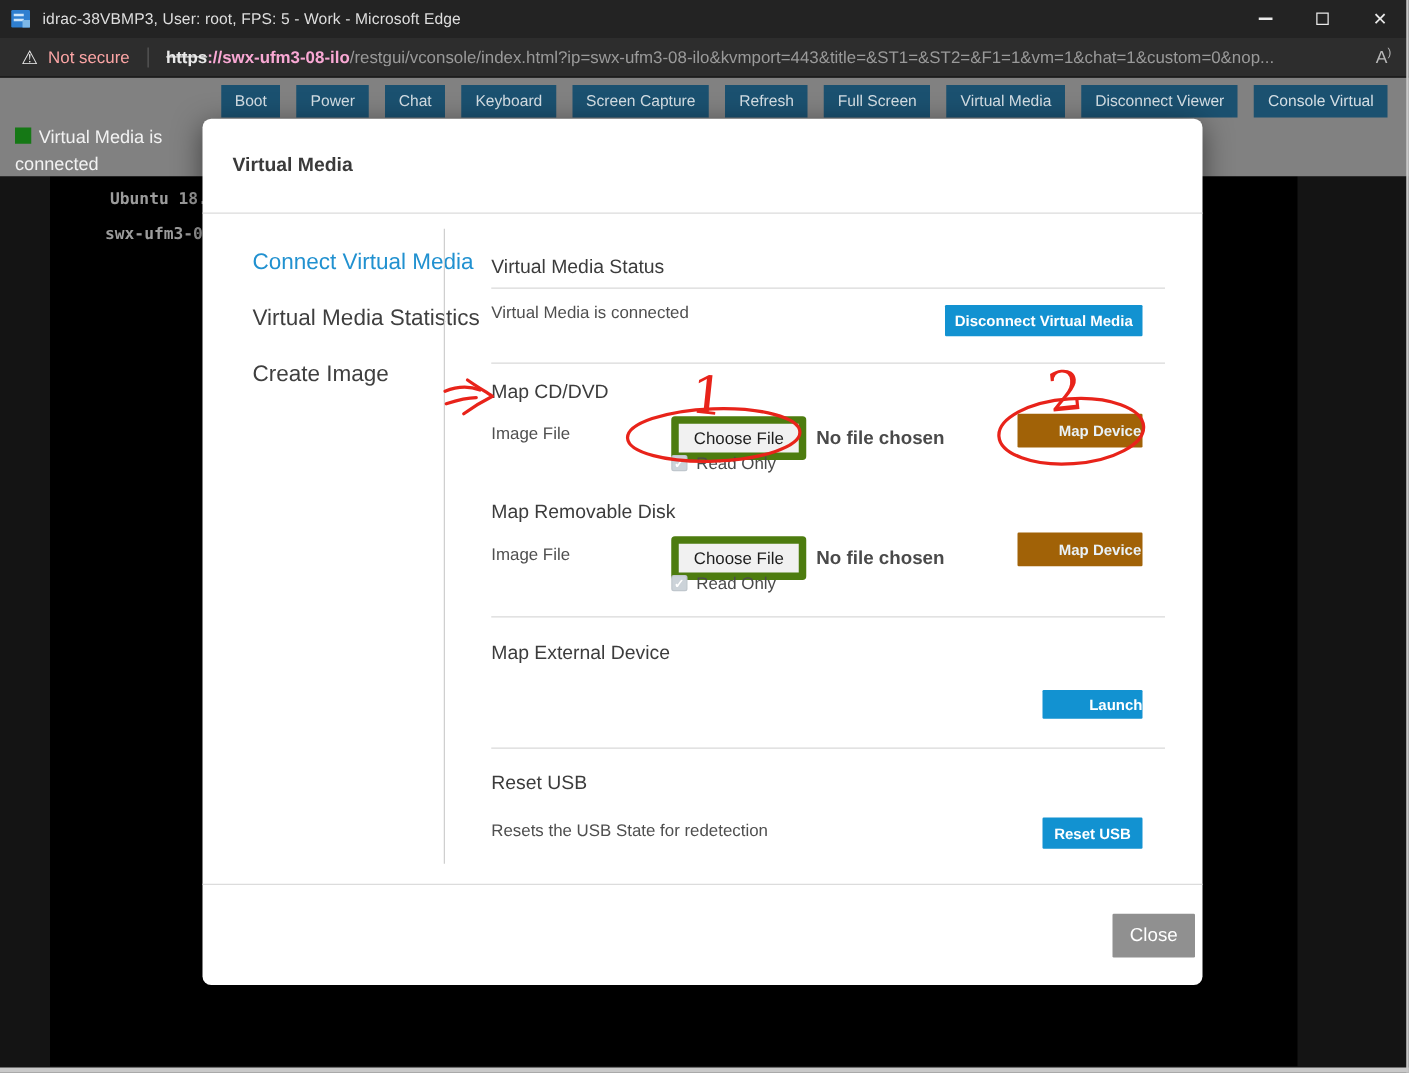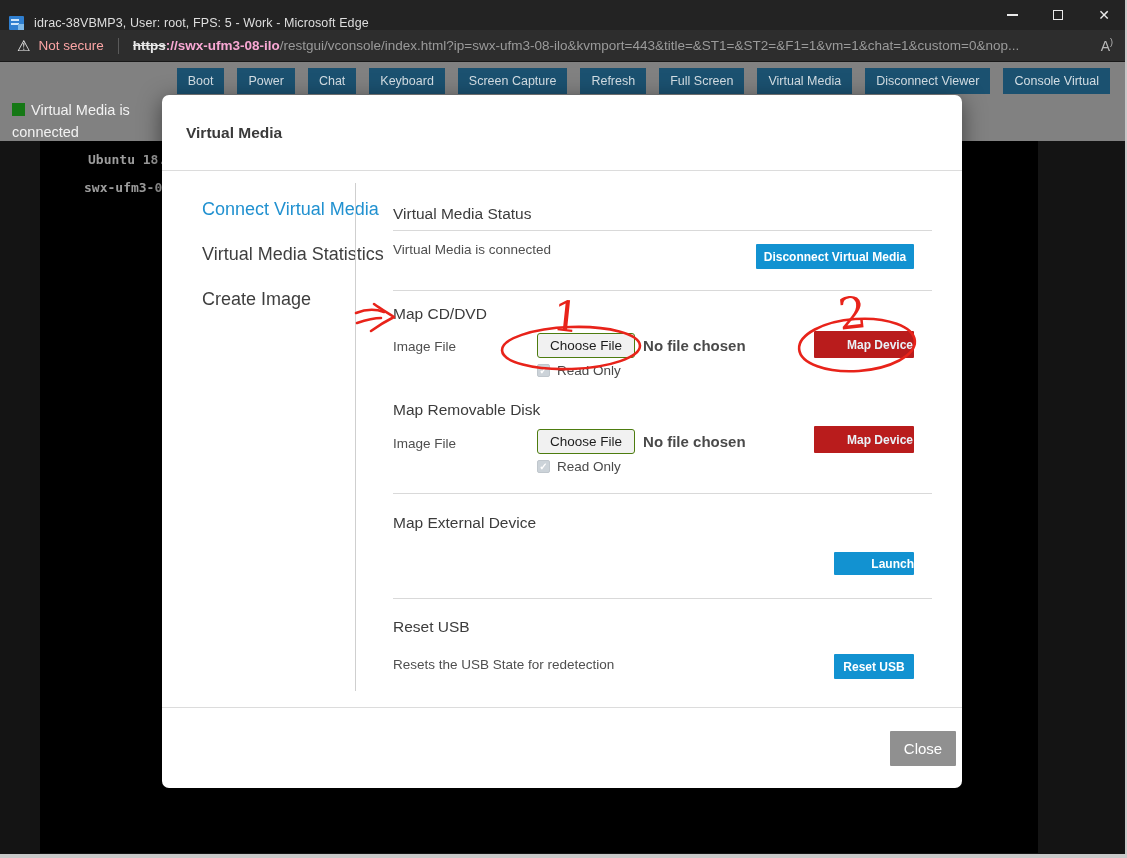--- a/index.html
+++ b/index.html
@@ -5,21 +5,21 @@
   * { margin:0; padding:0; box-sizing:border-box; }
   html,body { width:1127px; height:858px; }
   body {
     position:relative; overflow:hidden; background:#141414;
     font-family:"Liberation Sans", sans-serif;
   }
 
   
   .titlebar {
     position:absolute; left:0; top:0; width:1127px; height:30px;
-    background:#232323; display:flex; align-items:flex-end; z-index:20;
+    background:#232323; display:flex; align-items:center; z-index:20;
   }
   .favicon {
     width:15px; height:14px; margin-left:9px; background:#2f7fd0;
     position:relative; border-radius:1px;
   }
   .favicon::before { content:""; position:absolute; left:2px; top:3px; width:8px; height:2px; background:#cfe6fa; box-shadow:0 4px 0 #cfe6fa; }
   .favicon::after  { content:""; position:absolute; right:0; bottom:0; width:6px; height:6px; background:#7db8e8; }
   .titlebar-text { color:#dedede; font-size:12.5px; margin-left:10px; letter-spacing:.1px; }
   .win-controls { margin-left:auto; display:flex; align-items:center; height:100%; }
   .win-btn { width:46px; height:100%; display:flex; align-items:center; justify-content:center; color:#eaeaea; }
@@ -92,25 +92,25 @@
   .content { position:absolute; left:231px; top:0; width:539px; height:100%; }
   .sect-h { position:absolute; font-size:15.5px; color:#3c3c3c; }
   .hline { position:absolute; left:0; width:539px; height:1px; background:#d9d9d9; }
   .body-txt { position:absolute; font-size:13.5px; color:#4f4f4f; }
 
   .blue-btn {
     position:absolute; right:18px; background:#1292d1; color:#fff;
     font-size:12px; font-weight:bold; border:none; text-align:center;
     font-family:"Liberation Sans", sans-serif; border-radius:1px;
   }
-  .disabled-btn { background:#b91c1c; color:#e9f2f8;padding-left:32px; }
+  .disabled-btn { background:#a16207; color:#e9f2f8;padding-left:32px; }
 
   .file-group { position:absolute; left:144px; display:flex; align-items:center; }
   .choose-file {
-    background:#f1f1f1; border:1px solid #4d7c0f; border-radius:3px;
+    background:#f1f1f1; border:6px solid #4d7c0f; border-radius:3px;
     font-size:13.5px; color:#1c1c1c; padding:4px 12px;
     font-family:"Liberation Sans", sans-serif;
   }
   .no-file { font-size:15px; color:#4a4a4a; margin-left:8px; white-space:nowrap;font-weight:bold; }
   .ro-group { position:absolute; left:144px; display:flex; align-items:center; }
   .ro-check {
     width:13px; height:13px; background:#ccd3d9; border:1px solid #c0c7cd;
     border-radius:2px; color:#fff; font-size:10px; font-weight:bold;
     display:flex; align-items:center; justify-content:center; margin-right:7px;
   }

